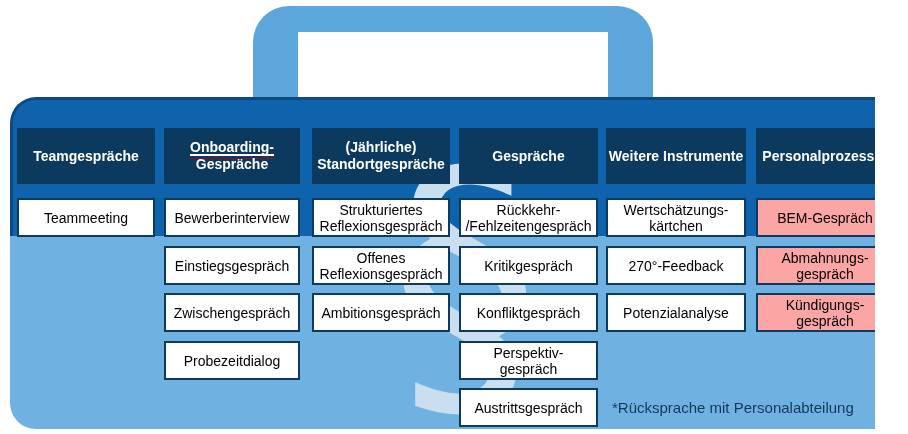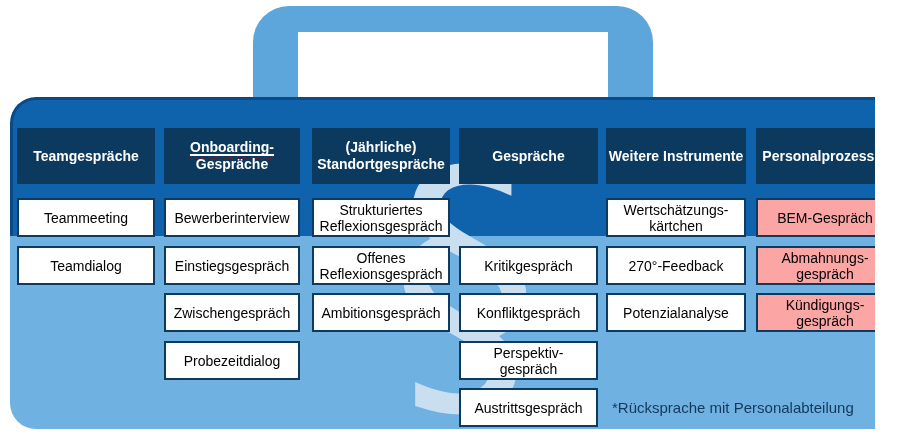--- a/index.html
+++ b/index.html
@@ -87,21 +87,20 @@
     <div class="watermark">§</div>
   </div>
 
   <div class="cols">
 
     <div class="col c1">
       <div class="hdr">
         <span>Teamgespräche</span>
       </div>
       <div class="item r1">Teammeeting</div>
-      <div class="item r2">Teamdialog</div>
     </div>
 
     <div class="col c2">
       <div class="hdr">
         <span class="spell"><span class="uw">Onboarding-</span></span>
         <span>Gespräche</span>
       </div>
       <div class="item r1">Bewerberinterview</div>
       <div class="item r2">Einstiegsgespräch</div>
       <div class="item r3">Zwischengespräch</div>
@@ -117,20 +116,22 @@
 Reflexionsgespräch</div>
       <div class="item r2">Offenes
 Reflexionsgespräch</div>
       <div class="item r3">Ambitionsgespräch</div>
     </div>
 
     <div class="col c4">
       <div class="hdr">
         <span>Gespräche</span>
       </div>
+      <div class="item r1">Rückkehr-
+/Fehlzeitengespräch</div>
       <div class="item r2">Kritikgespräch</div>
       <div class="item r3">Konfliktgespräch</div>
       <div class="item r4">Perspektiv-
 gespräch</div>
       <div class="item r5">Austrittsgespräch</div>
     </div>
 
     <div class="col c5">
       <div class="hdr">
         <span>Weitere Instrumente</span>

